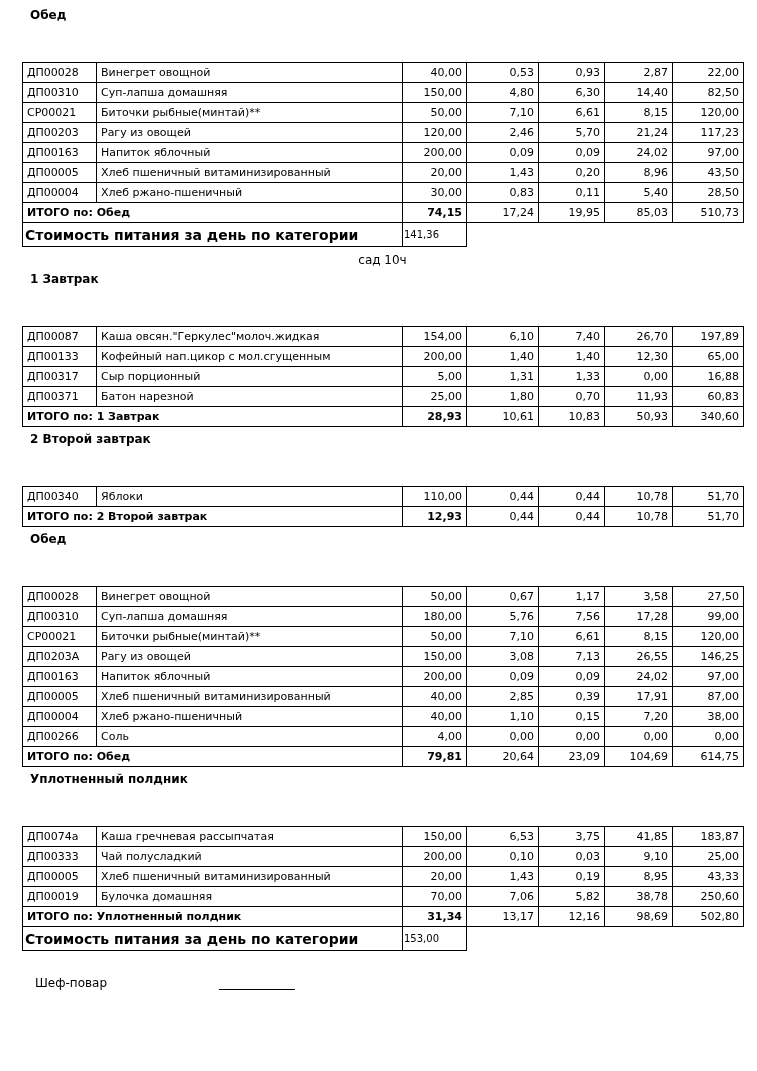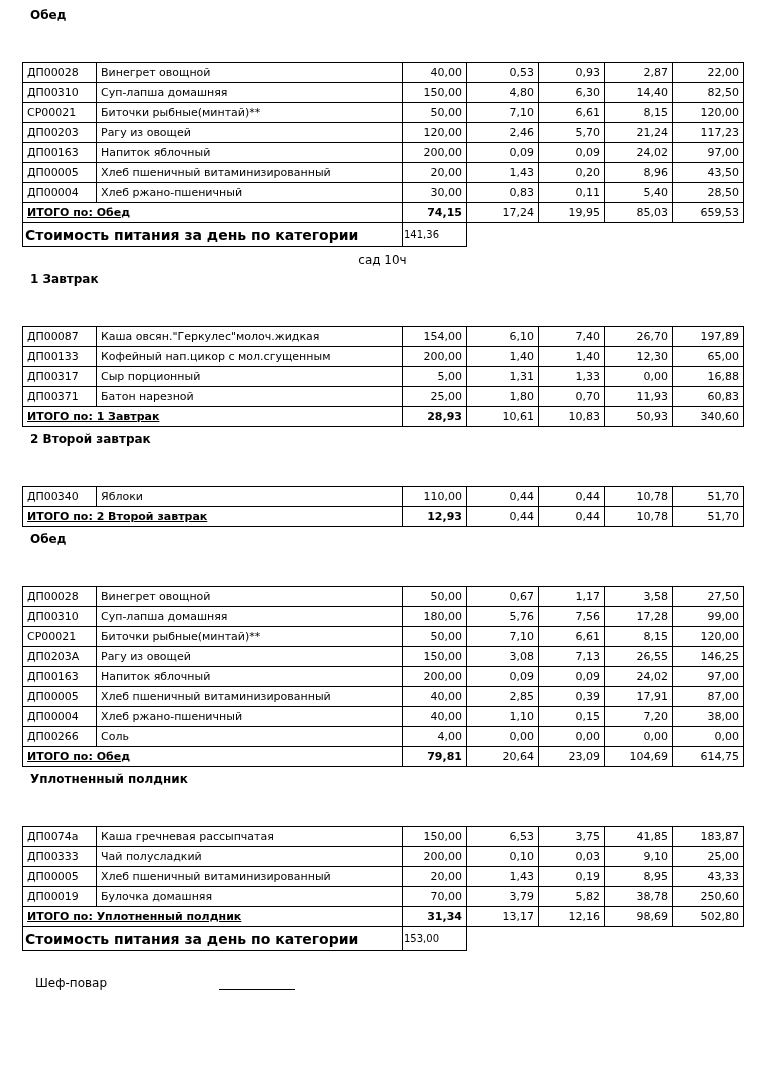--- a/index.html
+++ b/index.html
@@ -42,21 +42,20 @@
   col.c2 { width: 306px; }
   col.c3 { width: 64px; }
   col.c4 { width: 72px; }
   col.c5 { width: 66px; }
   col.c6 { width: 68px; }
   col.c7 { width: 71px; }
   td.num { text-align: right; }
   td.total-label {
     font-weight: bold;
     font-size: 12px;
-    text-decoration: underline;
   }
   td.total-first {
     font-weight: bold;
     font-size: 12px;
   }
   table.cost {
     border-collapse: collapse;
     table-layout: fixed;
     width: 444px;
     margin-top: -1px;
@@ -183,21 +182,21 @@
             <td class="num">0,11</td>
             <td class="num">5,40</td>
             <td class="num">28,50</td>
           </tr>
           <tr>
             <td colspan="2" class="total-label">ИТОГО по: Обед</td>
             <td class="num total-first">74,15</td>
             <td class="num">17,24</td>
             <td class="num">19,95</td>
             <td class="num">85,03</td>
-            <td class="num">659,53</td>
+            <td class="num">510,73</td>
           </tr>
         </tbody>
       </table>
     </div>
 
   <table class="cost">
     <colgroup>
         <col class="k1">
         <col class="k2">
       </colgroup>
@@ -431,21 +430,21 @@
             <td class="num">20,00</td>
             <td class="num">1,43</td>
             <td class="num">0,19</td>
             <td class="num">8,95</td>
             <td class="num">43,33</td>
           </tr>
           <tr>
             <td>ДП00019</td>
             <td>Булочка домашняя</td>
             <td class="num">70,00</td>
-            <td class="num">3,79</td>
+            <td class="num">7,06</td>
             <td class="num">5,82</td>
             <td class="num">38,78</td>
             <td class="num">250,60</td>
           </tr>
           <tr>
             <td colspan="2" class="total-label">ИТОГО по: Уплотненный полдник</td>
             <td class="num total-first">31,34</td>
             <td class="num">13,17</td>
             <td class="num">12,16</td>
             <td class="num">98,69</td>

